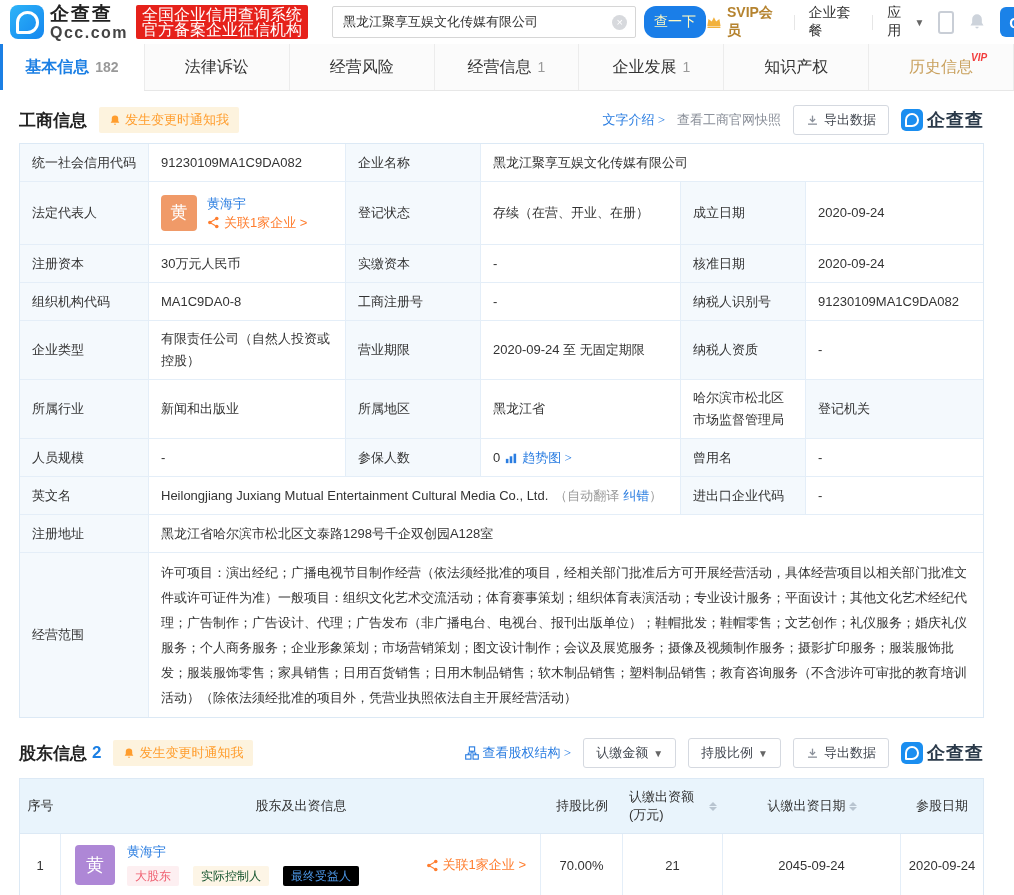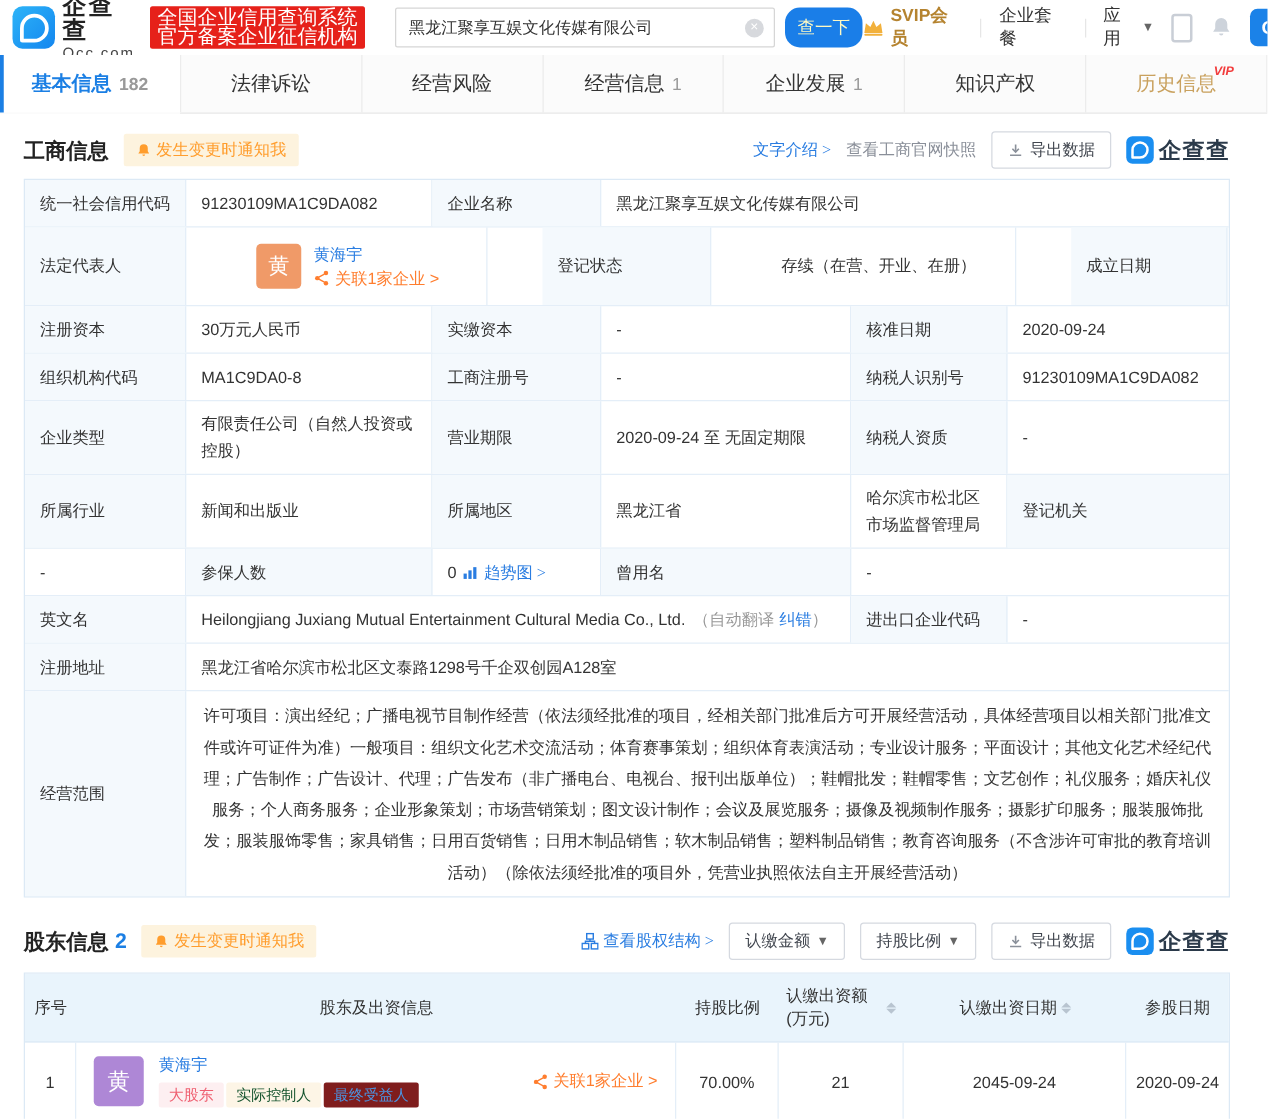--- a/index.html
+++ b/index.html
@@ -7,21 +7,21 @@
        font-family:"Liberation Sans","DejaVu Sans",sans-serif;color:#333;}
   a{text-decoration:none;cursor:pointer;}
 
   
   .topbar{height:44px;display:flex;align-items:center;padding-left:10px;background:#fff;}
   .logo-icon{width:34px;height:34px;border-radius:8px;background:linear-gradient(135deg,#2db4f8,#1486ef);
              display:flex;align-items:center;justify-content:center;flex:0 0 auto;}
   .logo-glyph{width:17px;height:17px;border:3px solid #fff;border-radius:50%;border-bottom-left-radius:2px;}
   .brand-txt{margin-left:6px;line-height:1;}
   .brand-name{font-size:19px;font-weight:bold;color:#222;letter-spacing:2px;}
-  .brand-domain{font-size:12px;font-weight:normal;color:#444;letter-spacing:1.5px;margin-top:2px;}
+  .brand-domain{font-size:16px;font-weight:bold;color:#444;letter-spacing:1.5px;margin-top:2px;}
   .cert-badge{margin-left:8px;background:#e6211a;color:#fff;font-size:16px;line-height:15px;padding:2px 6px;border-radius:2px;white-space:nowrap;}
   .search-wrap{margin-left:24px;display:flex;align-items:center;}
   .search-box{width:286px;height:30px;border:1px solid #d6d6d6;border-radius:2px;display:flex;align-items:center;padding:0 8px;}
   .search-box input{border:none;outline:none;flex:1;font-size:13px;color:#333;font-family:inherit;background:transparent;}
   .clear-ic{width:15px;height:15px;border-radius:50%;background:#d7d9dd;color:#fff;font-size:11px;line-height:15px;text-align:center;cursor:pointer;}
   .search-btn{margin-left:8px;width:62px;height:32px;background:#1a7ee8;color:#fef9c3;border:none;font-size:14px;border-radius:12px;cursor:pointer;font-family:inherit;}
   .topnav{margin-left:auto;display:flex;align-items:center;gap:14px;padding-right:0;}
   .svip{display:flex;align-items:center;gap:5px;font-size:14px;font-weight:bold;color:#b5832f;cursor:pointer;}
   .nav-sep{width:1px;height:15px;background:#e6e6e6;}
   .nav-item{font-size:14px;color:#333;cursor:pointer;display:flex;align-items:center;gap:4px;}
@@ -61,23 +61,23 @@
 
   
   .biz-table{border:1px solid #dce9f5;margin-top:4px;}
   .biz-row{display:grid;grid-template-columns:129px 197px 135px 200px 125px 1fr;border-bottom:1px solid #e4eef8;}
   .biz-row:last-child{border-bottom:none;}
   .cell{padding:7px 12px;border-right:1px solid #e4eef8;display:flex;align-items:center;font-size:13px;line-height:22px;color:#333;}
   .cell:last-child{border-right:none;}
   .cell.label{background:#f4f9fd;}
   .sp4-7{grid-column:4/7;}
   .sp2-5{grid-column:2/5;}
-  .sp2-7{grid-column:2/7;text-align:center;}
+  .sp2-7{grid-column:2/7;}
   .h38{min-height:37px;}
-  .h62{min-height:62px;gap:44px;}
+  .h62{min-height:62px;}
   .h56{min-height:55px;}
   .h124{min-height:122px;}
   .scope-text{line-height:25px;}
   .person-avatar{width:36px;height:36px;border-radius:4px;color:#fff;font-size:17px;display:flex;align-items:center;justify-content:center;flex:0 0 auto;}
   .person-meta{margin-left:10px;display:flex;flex-direction:column;justify-content:center;gap:3px;}
   .p-name{color:#2a7de1;font-size:13px;line-height:16px;}
   .related-link{display:flex;align-items:center;gap:4px;color:#ff7d2e;font-size:13px;line-height:16px;cursor:pointer;justify-content:flex-end;}
   .trend-link{display:flex;align-items:center;gap:5px;}
   .muted{color:#999;}
   .en-correct{color:#2a7de1;}
@@ -88,25 +88,25 @@
   .sh-head{background:#e9f4fc;border-bottom:1px solid #dce9f5;}
   .sh-hcell{padding:9px 6px;font-size:13px;color:#333;display:flex;align-items:center;justify-content:center;gap:3px;}
   .sh-row{border-bottom:1px solid #e4eef8;}
   .sh-row:last-child{border-bottom:none;}
   .sh-cell{padding:10px 6px;font-size:13px;display:flex;align-items:center;justify-content:center;border-right:1px solid #e4eef8;}
   .sh-cell:last-child{border-right:none;}
   .sh-cell.info{justify-content:flex-start;padding:10px 14px;}
   .sh-cell.num{border-right:1px solid #e4eef8;}
   .sh-avatar{width:40px;height:40px;border-radius:4px;color:#fff;font-size:18px;display:flex;align-items:center;justify-content:center;flex:0 0 auto;}
   .sh-meta{margin-left:12px;display:flex;flex-direction:column;gap:6px;}
-  .tag-row{display:flex;gap:2px;}
+  .tag-row{display:flex;gap:14px;}
   .tag{font-size:12px;line-height:18px;padding:1px 8px;border-radius:2px;white-space:nowrap;}
   .tag-red{background:#fdeff1;color:#ef6071;}
   .tag-orange{background:#fdf5e6;color:#14532d;}
-  .tag-blue{background:#7f1d1d;color:#4b94e2;}
+  .tag-blue{background:#000000;color:#4b94e2;}
   .sh-related{margin-left:auto;}
   .sort{display:flex;flex-direction:column;gap:1px;}
   .sort i{display:block;width:0;height:0;border-left:4px solid transparent;border-right:4px solid transparent;}
   .sort .up{border-bottom:4px solid #b8c4d0;}
   .sort .down{border-top:4px solid #b8c4d0;}
   .r62{min-height:62px;}
 </style>
 </head>
 <body>
 
@@ -271,20 +271,21 @@
     </div>
     <div class="biz-row h38">
       <div class="cell label">所属行业</div>
       <div class="cell">新闻和出版业</div>
       <div class="cell label">所属地区</div>
       <div class="cell">黑龙江省</div>
       <div class="cell">哈尔滨市松北区市场监督管理局</div>
       <div class="cell label">登记机关</div>
     </div>
     <div class="biz-row h38">
+      <div class="cell label">人员规模</div>
       <div class="cell">-</div>
       <div class="cell label">参保人数</div>
       <div class="cell">
         <div class="trend-link">
           <span>0</span>
           <svg width="12" height="12" viewBox="0 0 14 14">
               <rect x="1" y="8" width="3" height="5" fill="#2a7de1"></rect>
               <rect x="5.5" y="5" width="3" height="8" fill="#2a7de1"></rect>
               <rect x="10" y="2" width="3" height="11" fill="#2a7de1"></rect>
             </svg>

